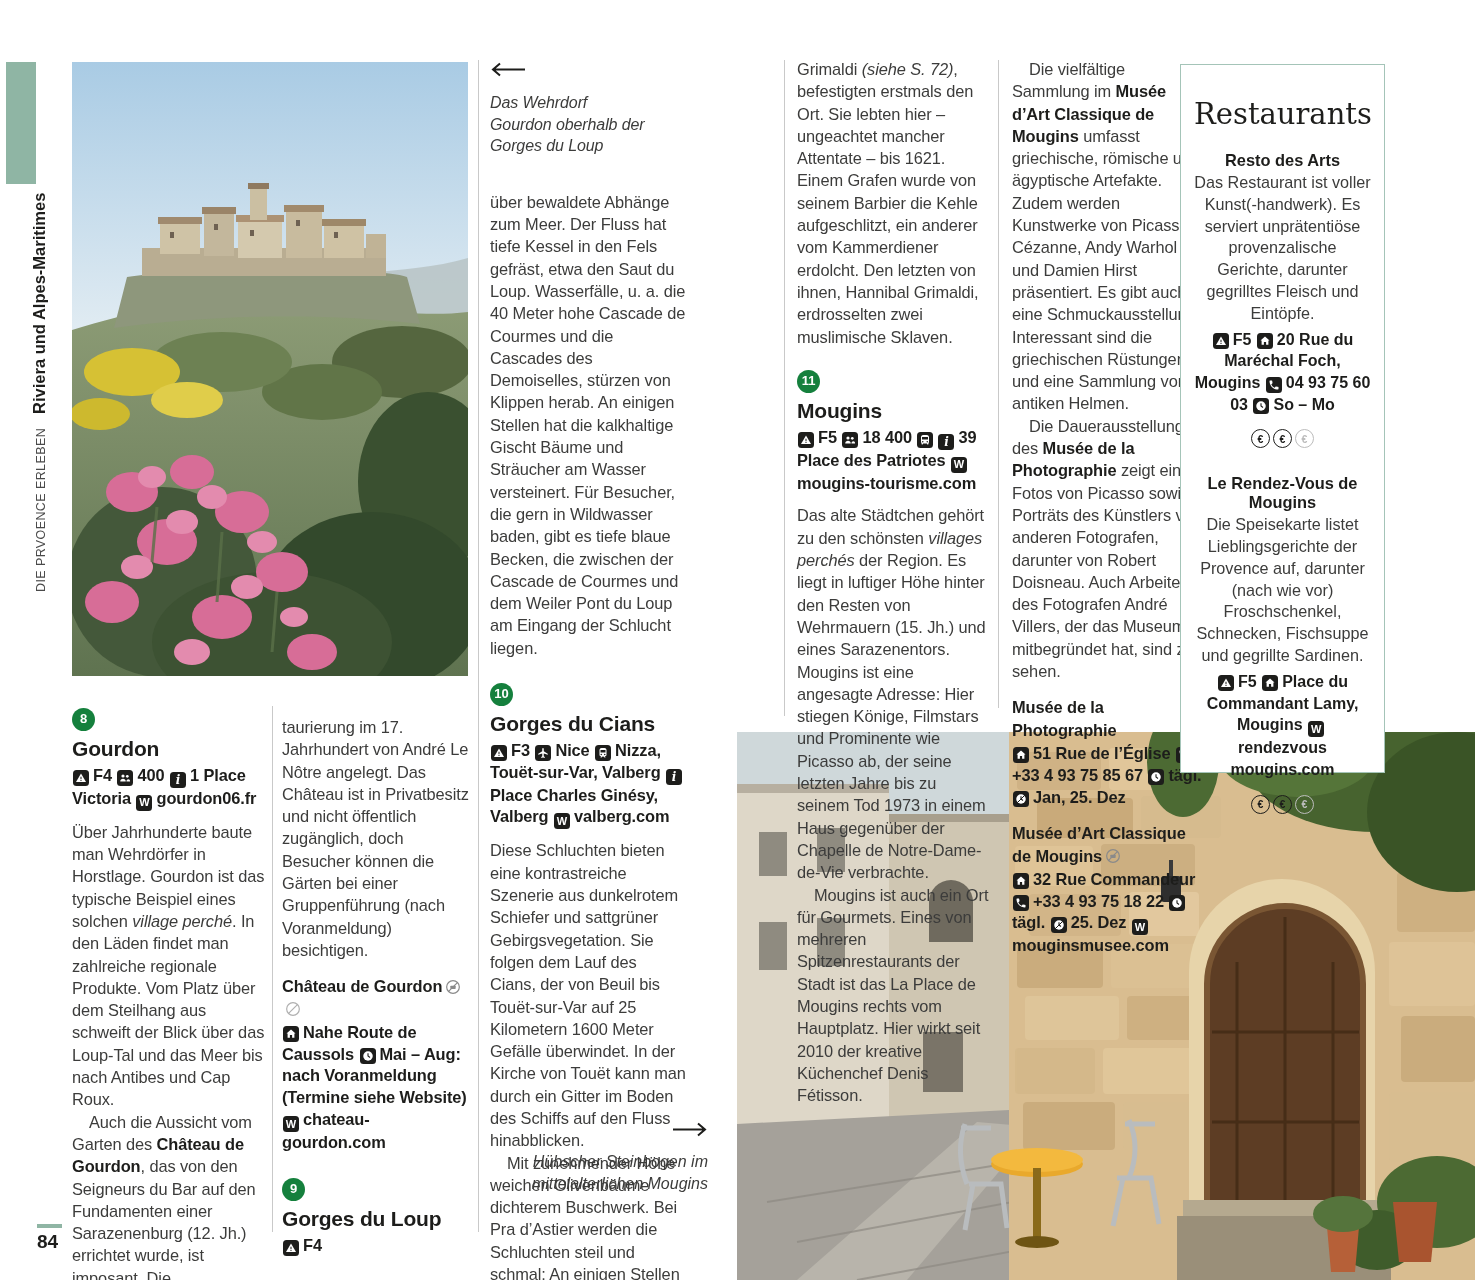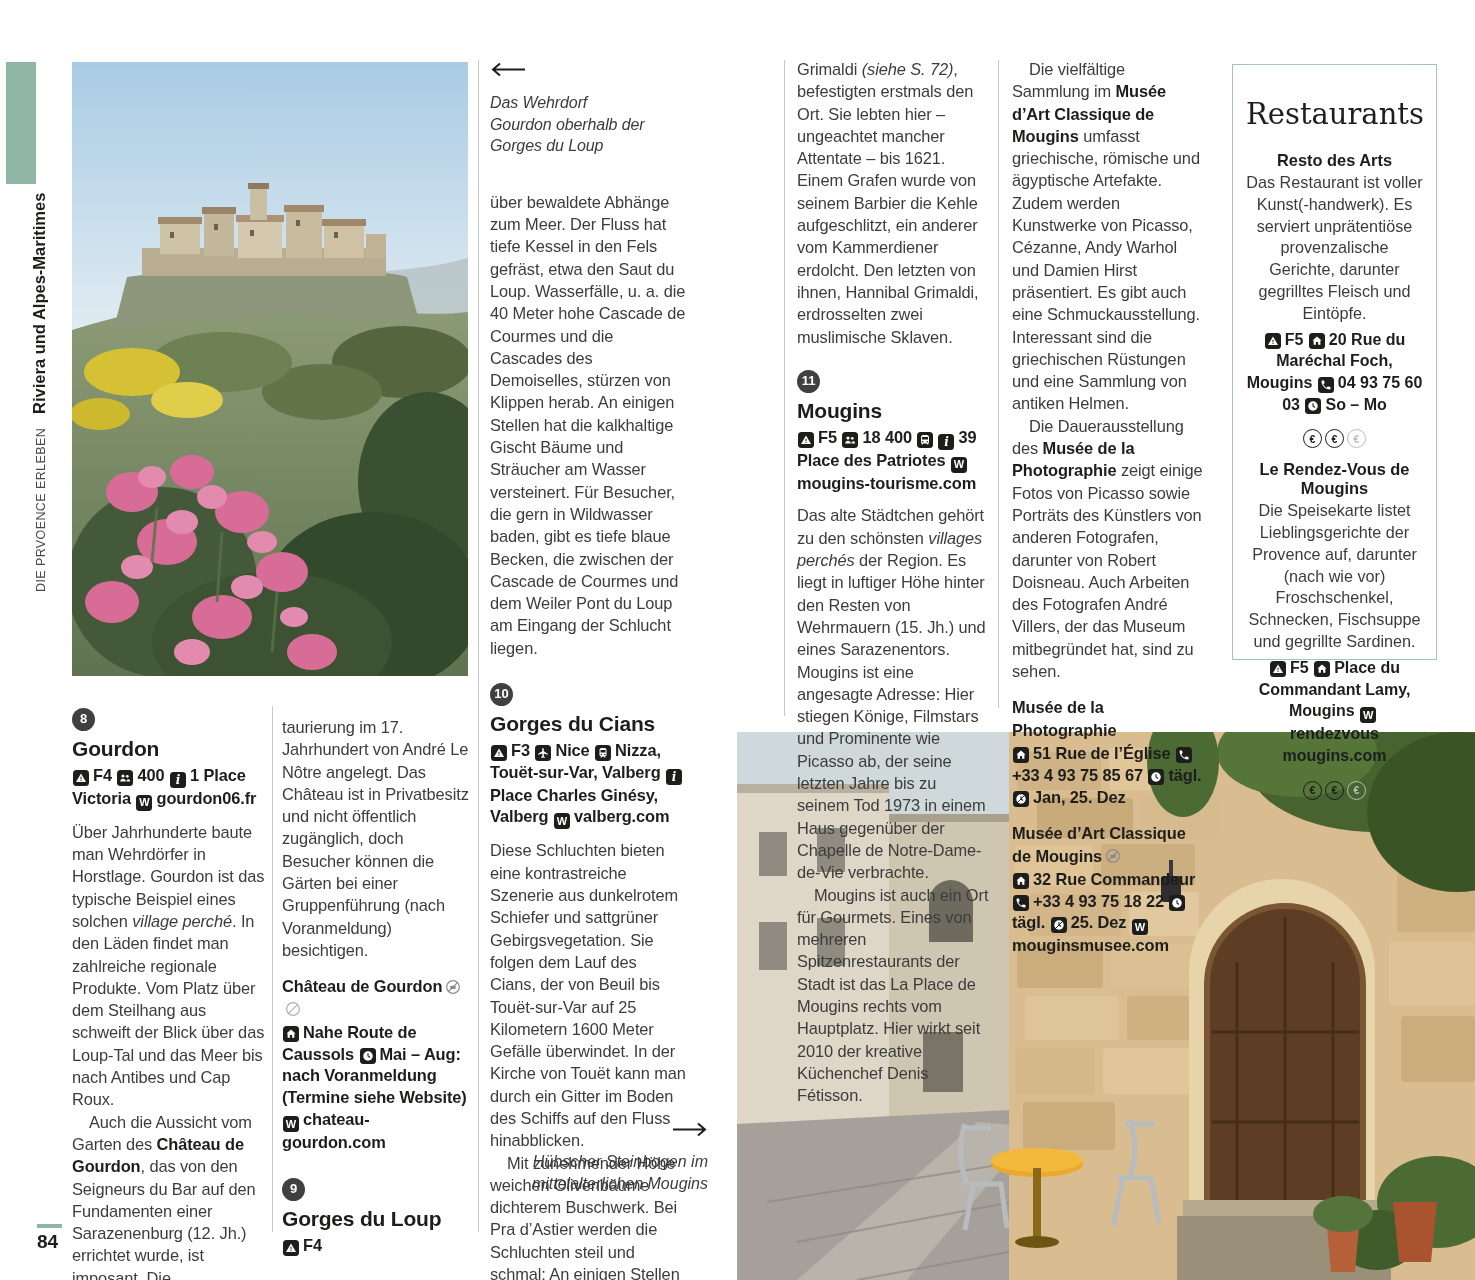--- a/index.html
+++ b/index.html
@@ -6,21 +6,21 @@
   body{width:1475px;height:1280px;position:relative;background:#fff;
        font-family:"Liberation Sans",sans-serif;color:#3c3c3b;overflow:hidden;}
   .abs{position:absolute;}
   .col{position:absolute;font-size:16.4px;line-height:22.3px;letter-spacing:-0.1px;}
   p{margin:0;}
   .ind{text-indent:17px;}
   .it{font-style:italic;}
   .bd{font-weight:700;color:#1d1d1b;}
   h3{font-size:21px;font-weight:700;color:#1d1d1b;margin:3px 0 5px;letter-spacing:-0.2px;}
   h4{font-size:16.4px;font-weight:700;color:#1d1d1b;margin:14px 0 2px;}
-  .num{width:23px;height:23px;border-radius:50%;background:#404040;color:#fff;
+  .num{width:23px;height:23px;border-radius:50%;background:#15803d;color:#fff;
        font-size:13px;font-weight:700;display:flex;align-items:center;justify-content:center;margin-bottom:7px;}
   .infoline{font-weight:700;color:#1d1d1b;line-height:21.8px;margin:1px 0 10px;}
   .ic{display:inline-flex;width:16px;height:16px;background:#1d1d1b;border-radius:3.5px;
       align-items:center;justify-content:center;vertical-align:-2.5px;margin:0 4px 0 1px;}
   .ic svg{width:12px;height:12px;display:block;}
   .tg{color:#fff;font-weight:700;font-size:11px;line-height:1;font-family:"Liberation Sans",sans-serif;}
   .ti{font-style:italic;font-family:"DejaVu Serif",serif;font-size:12px;}
   .restr{display:inline-flex;width:16px;height:16px;vertical-align:-2.5px;margin-left:3px;}
   .restr svg{width:16px;height:16px;}
   .caption{font-style:italic;font-size:16px;line-height:21.5px;color:#3c3c3b;}
@@ -418,21 +418,21 @@
         <svg viewBox="0 0 24 24">
           <circle cx="12" cy="12" r="9.5" fill="#fff"></circle>
           <path d="M12 6.5V12l4 3" stroke="#1d1d1b" stroke-width="2.2" fill="none"></path>
           <path d="M4.5 19.5 19.5 4.5" stroke="#1d1d1b" stroke-width="2"></path>
         </svg>
       </span><span>25. Dez </span><span class="ic">
         <span class="tg">W</span>
       </span><span>mouginsmusee.com </span></div>
 </div>
 
-<div class="abs resto" style="left:1232px;top:64px;width:205px;height:596px;">
+<div class="abs resto" style="left:1180px;top:64px;width:205px;height:709px;">
   <div class="title">Restaurants</div>
 
   <h4 style="margin-top:0;text-align:center;">Resto des Arts</h4>
   <p>Das Restaurant ist voller Kunst(-handwerk). Es serviert unprätentiöse provenzalische Gerichte, darunter gegrilltes Fleisch und Eintöpfe.</p>
   <div class="infoline"><span class="ic">
         <svg viewBox="0 0 24 24">
           <path fill="#fff" d="M12 3 22 20H2Z"></path>
           <path fill="#1d1d1b" d="M11 9.5h2v5h-2zm0 6.3h2v2.2h-2z"></path>
         </svg>
       </span><span>F5 </span><span class="ic">
@@ -446,21 +446,21 @@
       </span><span>04 93 75 60 03 </span><span class="ic">
         <svg viewBox="0 0 24 24">
           <circle cx="12" cy="12" r="9.5" fill="#fff"></circle>
           <path d="M12 6.5V12l4 3" stroke="#1d1d1b" stroke-width="2.2" fill="none"></path>
         </svg>
       </span><span>So – Mo </span></div>
   <div class="price">
     <span class="eu">€</span><span class="eu">€</span><span class="eu light">€</span>
   </div>
 
-  <h4 style="margin-top:12px;">Le Rendez-Vous de Mougins</h4>
+  <h4 style="margin-top:26px;">Le Rendez-Vous de Mougins</h4>
   <p>Die Speisekarte listet Lieblingsgerichte der Provence auf, darunter (nach wie vor) Froschschenkel, Schnecken, Fischsuppe und gegrillte Sardinen.</p>
   <div class="infoline"><span class="ic">
         <svg viewBox="0 0 24 24">
           <path fill="#fff" d="M12 3 22 20H2Z"></path>
           <path fill="#1d1d1b" d="M11 9.5h2v5h-2zm0 6.3h2v2.2h-2z"></path>
         </svg>
       </span><span>F5 </span><span class="ic">
         <svg viewBox="0 0 24 24" fill="#fff">
           <path d="M12 3.2 21 11h-2.2v8.5h-4.6v-5.6h-4.4v5.6H5.2V11H3Z"></path>
         </svg>

